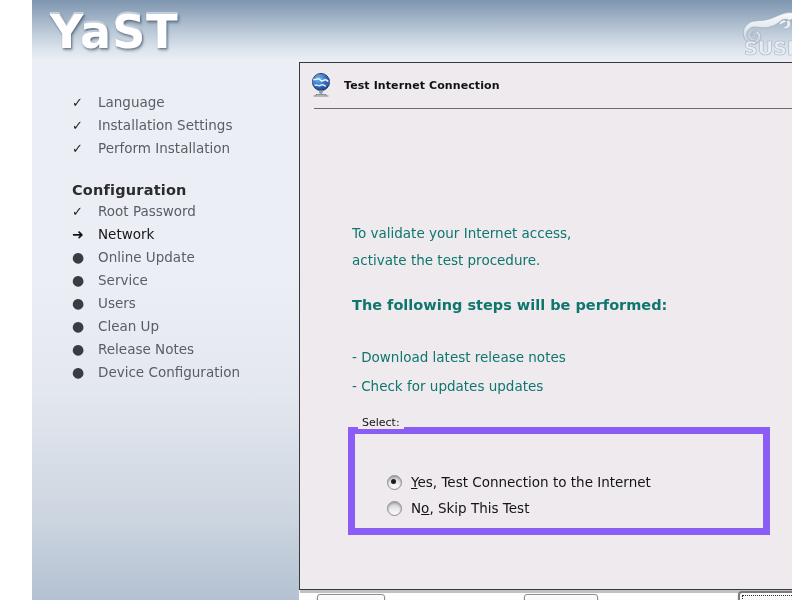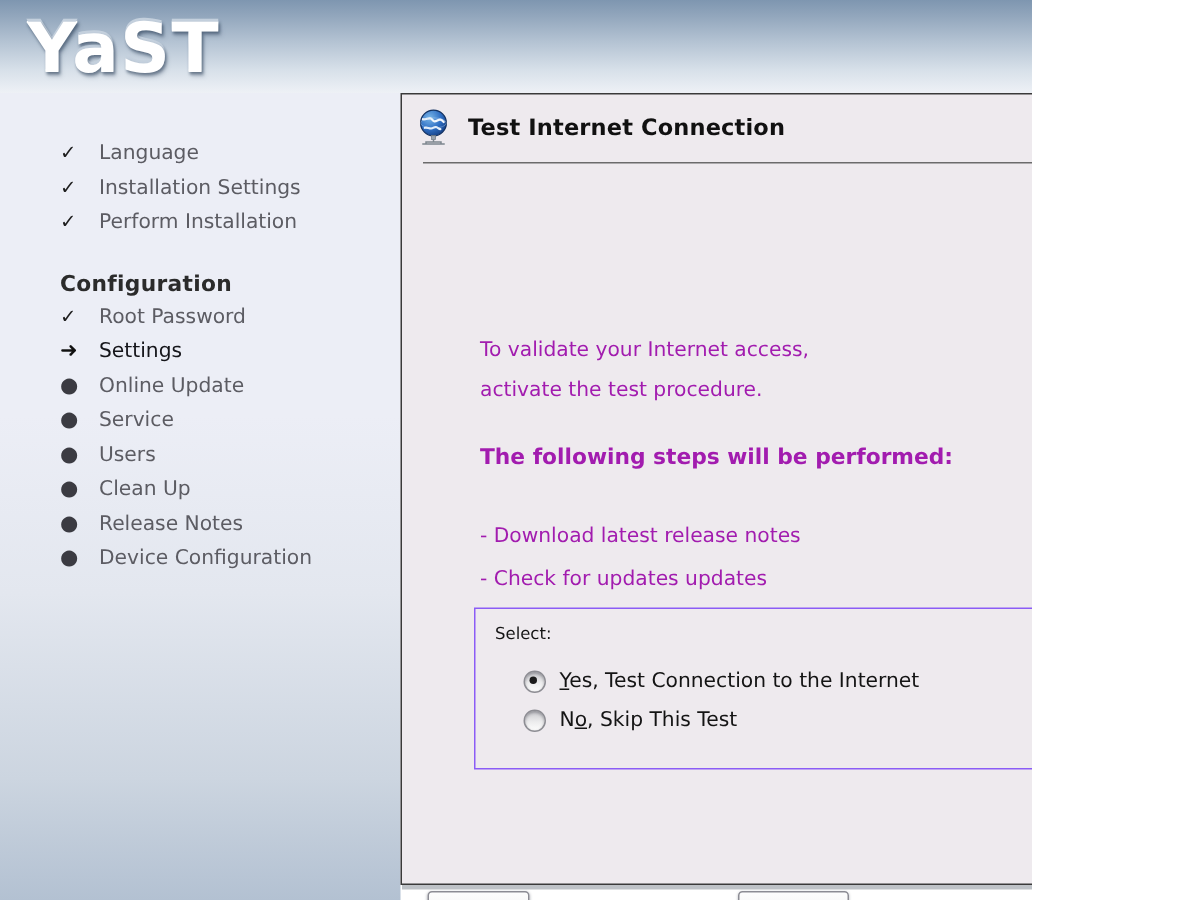--- a/index.html
+++ b/index.html
@@ -9,23 +9,24 @@
   body {
     width: 800px;
     height: 600px;
     overflow: hidden;
     font-family: "DejaVu Sans", "Liberation Sans", sans-serif;
     background: #ffffff;
   }
 
   #root {
     position: relative;
-    width: 688px;
+    width: 760px;
     height: 600px;
     overflow: hidden;
+    margin-left: 32px;
   }
 
   
   .header {
     position: absolute;
     left: 0; top: 0;
     width: 800px; height: 62px;
     background: linear-gradient(to bottom, #7e96b0 0%, #93a7bd 18%, #b4c3d3 45%, #d7e0e9 75%, #eef1f6 100%);
     overflow: hidden;
   }
@@ -123,21 +124,21 @@
   .dlg-titlebar {
     position: absolute;
     left: 0; top: 0;
     width: 100%; height: 44px;
     display: flex;
     align-items: center;
     padding-left: 8px;
     box-sizing: border-box;
   }
   .dlg-title {
-    font-size: 15px;
+    font-size: 11px;
     font-weight: bold;
     color: #111;
     margin-left: 10px;
     letter-spacing: .1px;
   }
   .globe-icon { width: 26px; height: 26px; display:block; }
   .dlg-sep {
     position: absolute;
     left: 14px; top: 45px;
     width: 494px; height: 1px;
@@ -146,41 +147,41 @@
 
   .dlg-body {
     position: absolute;
     left: 0; top: 46px;
     width: 100%;
   }
   .para {
     position: absolute;
     left: 52px;
     font-size: 13.5px;
-    color: #a21caf;
+    color: #0f766e;
     white-space: nowrap;
     line-height: 22px;
     text-align: right;
   }
   .para.l1 { top: 113px; }
   .para.l2 { top: 140px; }
   .para.bold {
     top: 185px;
     font-weight: bold;
     font-size: 14.5px;
   }
   .para.item1 { top: 237px; }
   .para.item2 { top: 266px; }
 
   
   .groupbox {
     position: absolute;
-    left: 48px; top: 296px;
+    left: 48px; top: 318px;
     width: 422px; height: 108px;
-    border: 1px solid #8b5cf6;
+    border: 7px solid #8b5cf6;
     box-sizing: border-box;
   }
   .groupbox-legend {
     position: absolute;
     left: 58px; top: 307px;
     background: #eeeaee;
     padding: 0 4px;
     font-size: 11px;
     color: #141414;
   }
@@ -294,21 +295,21 @@
       </div>
 
       <div class="step-head second">Configuration</div>
 
       <div class="step">
         <span class="mark check">✓</span>
         <span class="label">Root Password</span>
       </div>
       <div class="step current">
         <span class="mark arrow">➜</span>
-        <span class="label">Settings</span>
+        <span class="label">Network</span>
       </div>
       <div class="step">
         <span class="mark bullet">●</span>
         <span class="label">Online Update</span>
       </div>
       <div class="step">
         <span class="mark bullet">●</span>
         <span class="label">Service</span>
       </div>
       <div class="step">

